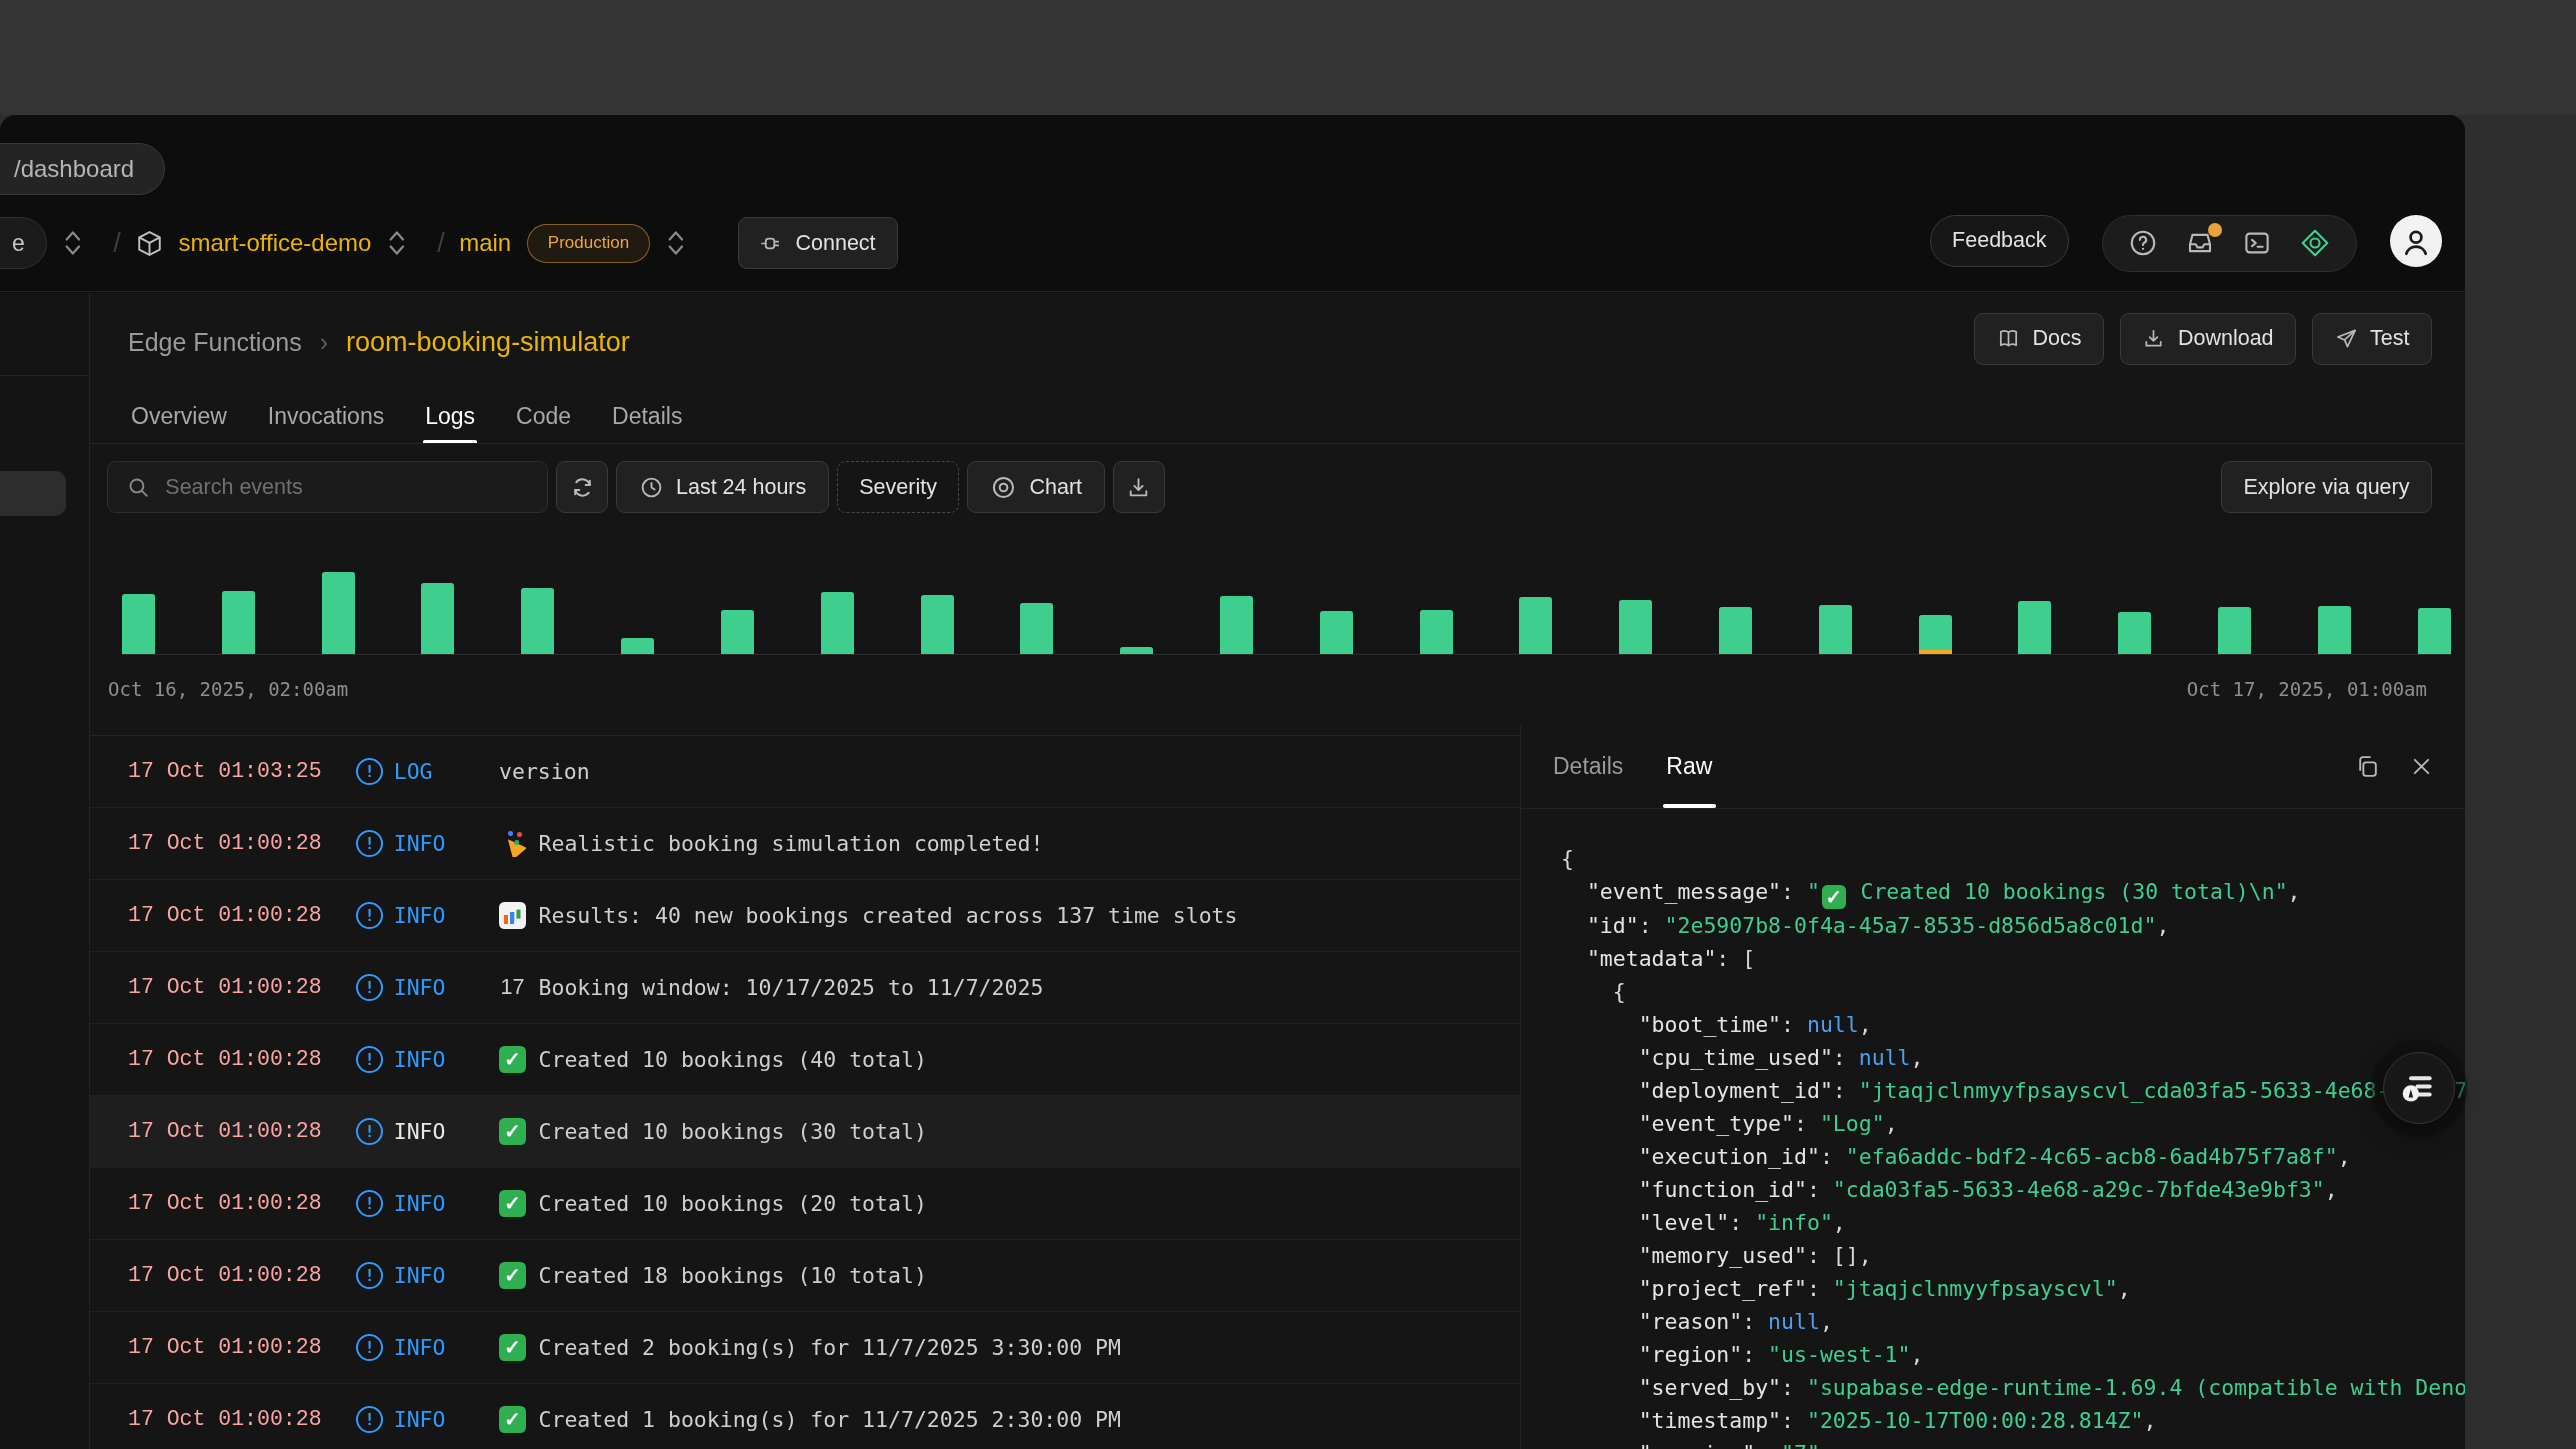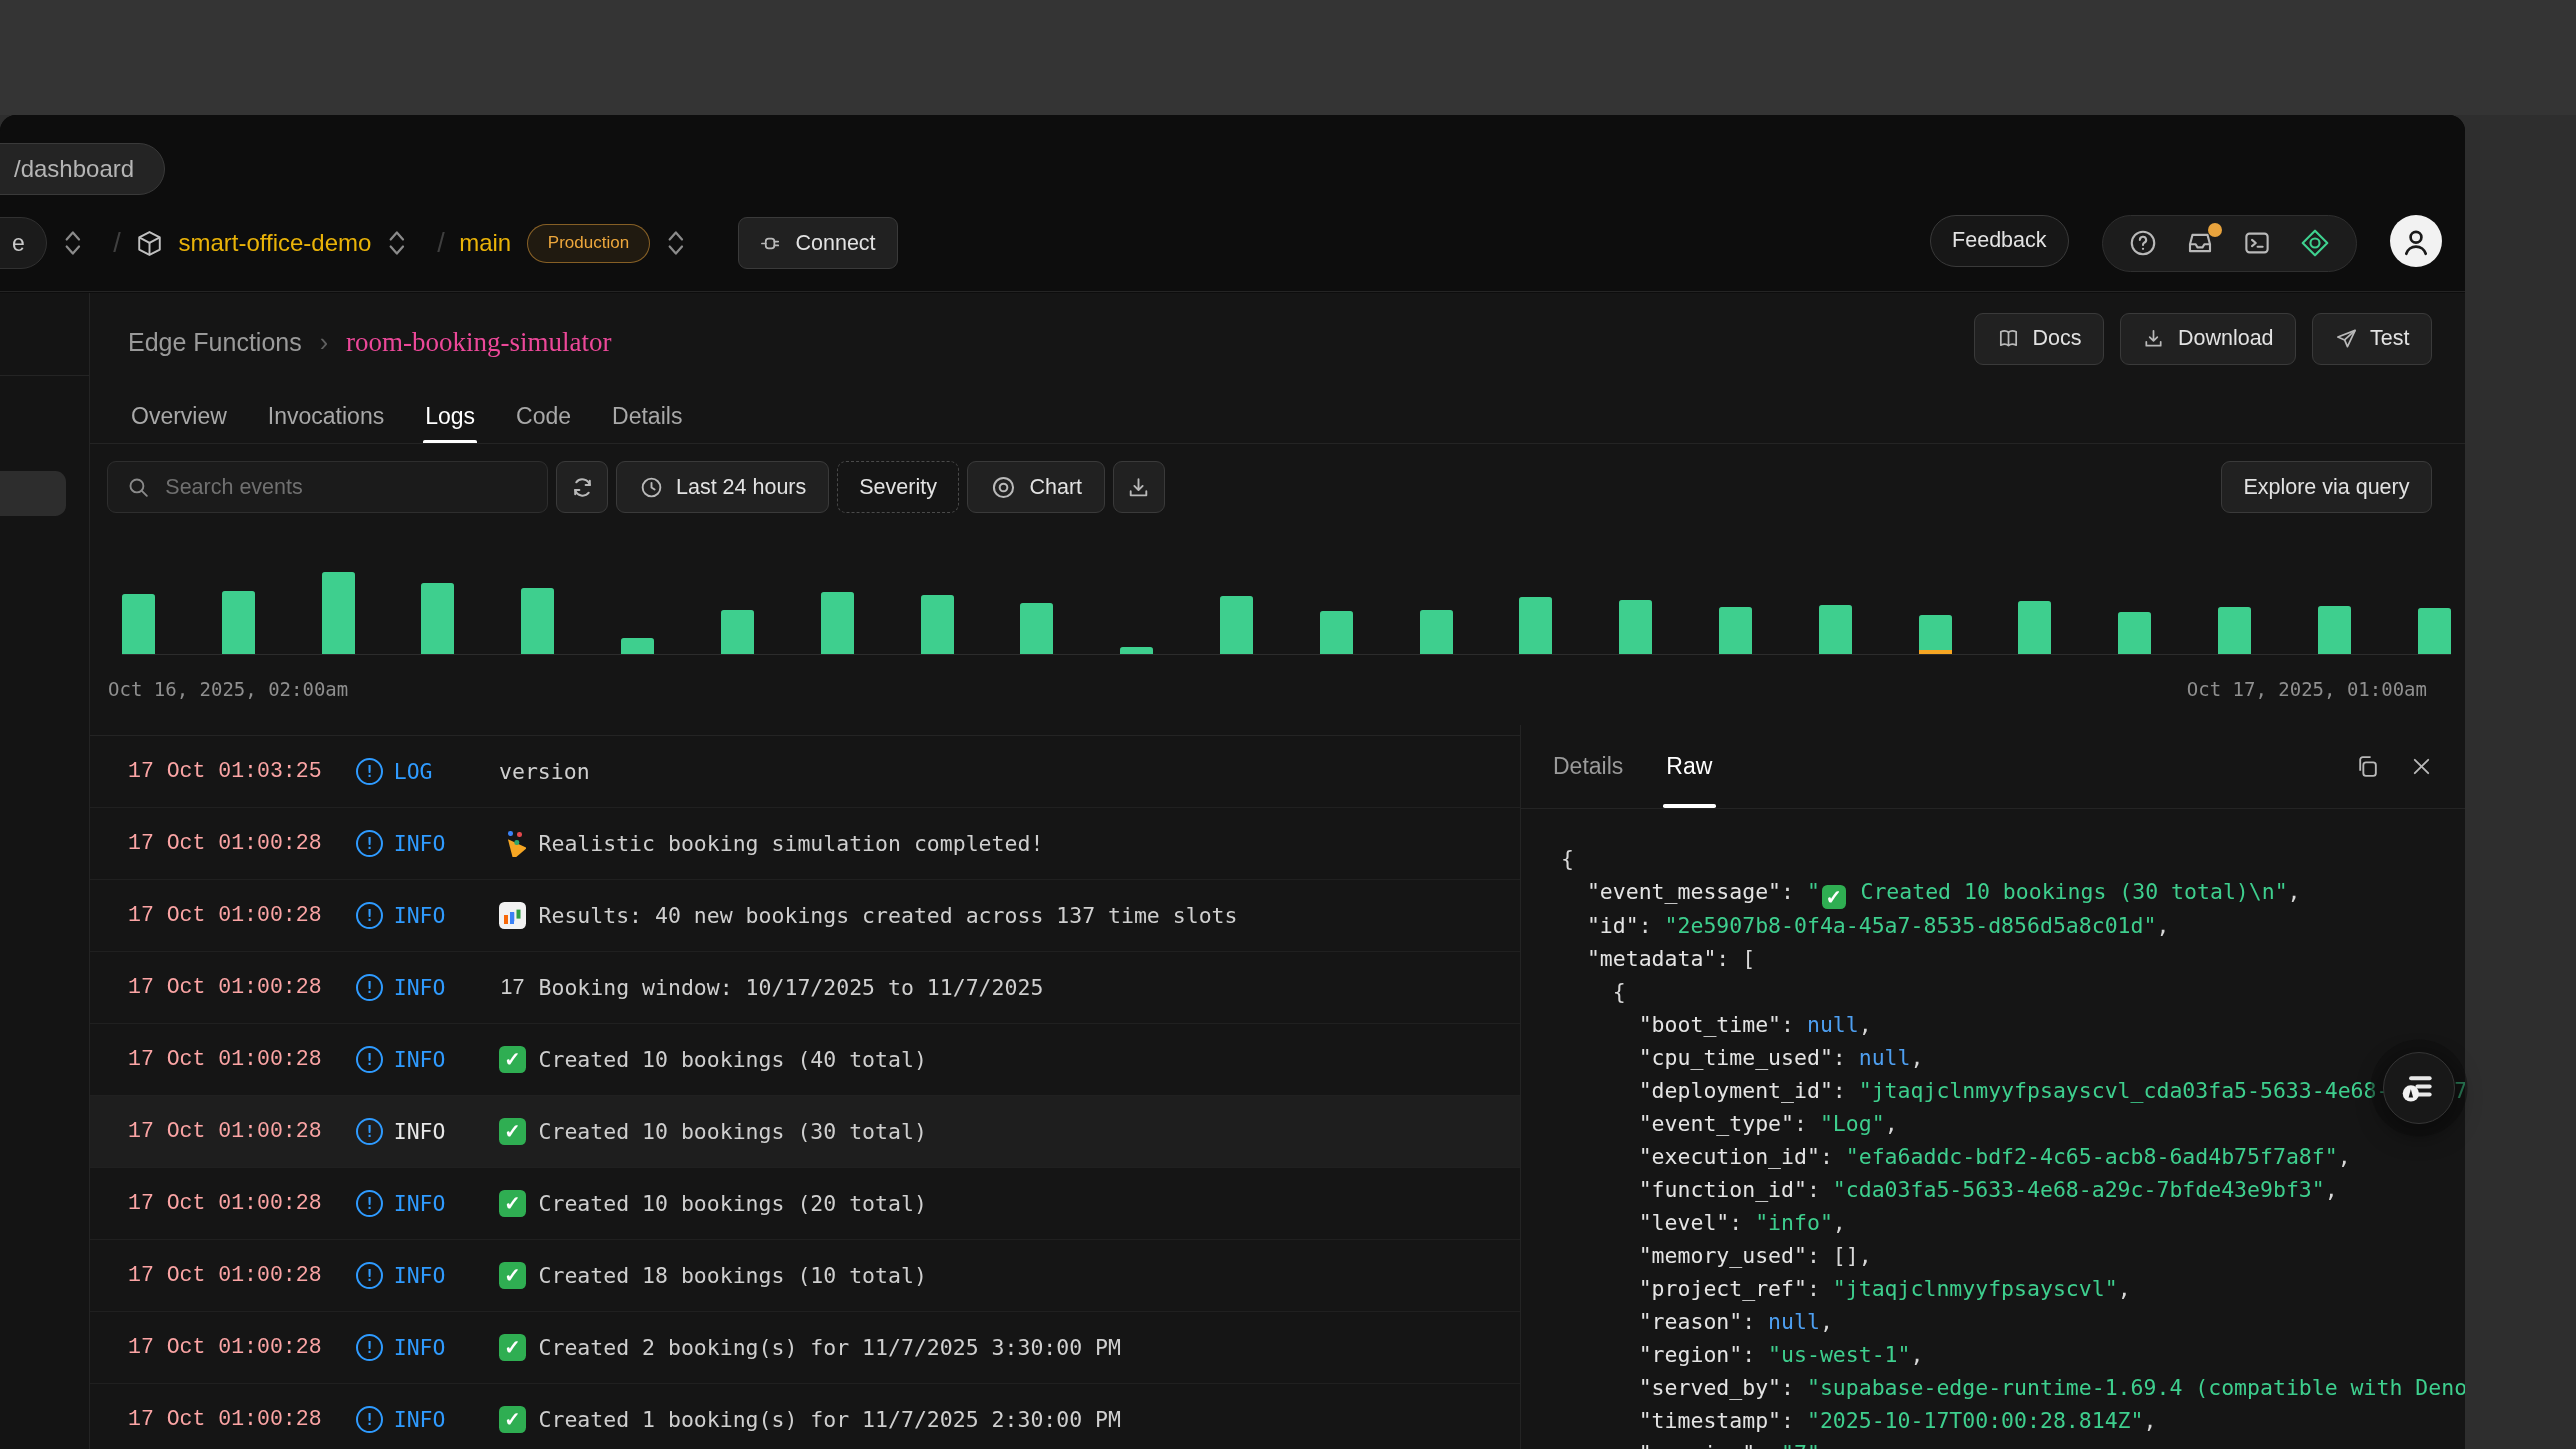--- a/index.html
+++ b/index.html
@@ -49,21 +49,21 @@
               border-right:0.9px solid #242424; }
   .rail-divider { position:absolute; left:0; top:82px; width:89px; height:0.9px; background:#242424; }
   .rail-pill { position:absolute; left:-19.7px; top:178px; width:86px; height:45px;
                border-radius:10.7px; background:#2d2d2d; }
 
   
   .content { position:absolute; left:90px; top:178px; right:0; bottom:0; background:#151515; }
   .page-header { position:absolute; left:38px; top:21.5px; height:55px; display:flex; align-items:center; gap:18px; }
   .crumb-parent { color:#9a9a9a; font-size:25px; }
   .crumb-sep { color:#5f5f5f; font-size:25px; }
-  .page-title { color:#ec4899; font-size:27px; font-weight:500;font-family:Liberation Serif, serif; }
+  .page-title { color:#eab308; font-size:27px; font-weight:500; }
   .header-actions { position:absolute; right:33px; top:19.7px; display:flex; gap:16px; }
 
   .tabs { position:absolute; left:41px; top:92px; height:59px; display:flex; gap:41px; }
   .tab { position:relative; display:flex; align-items:flex-start; padding-top:18px;
          font-size:23px; color:#a8a8a8; height:100%; }
   .tab.active { color:#ffffff; }
   .tab.active::after { content:""; position:absolute; left:-1.8px; right:-1.8px; bottom:0;
                        height:3.6px; background:#fff; border-radius:1.8px; }
   .tabs-border { position:absolute; left:0; right:0; top:150px; height:0.9px; background:#242424; }
 

